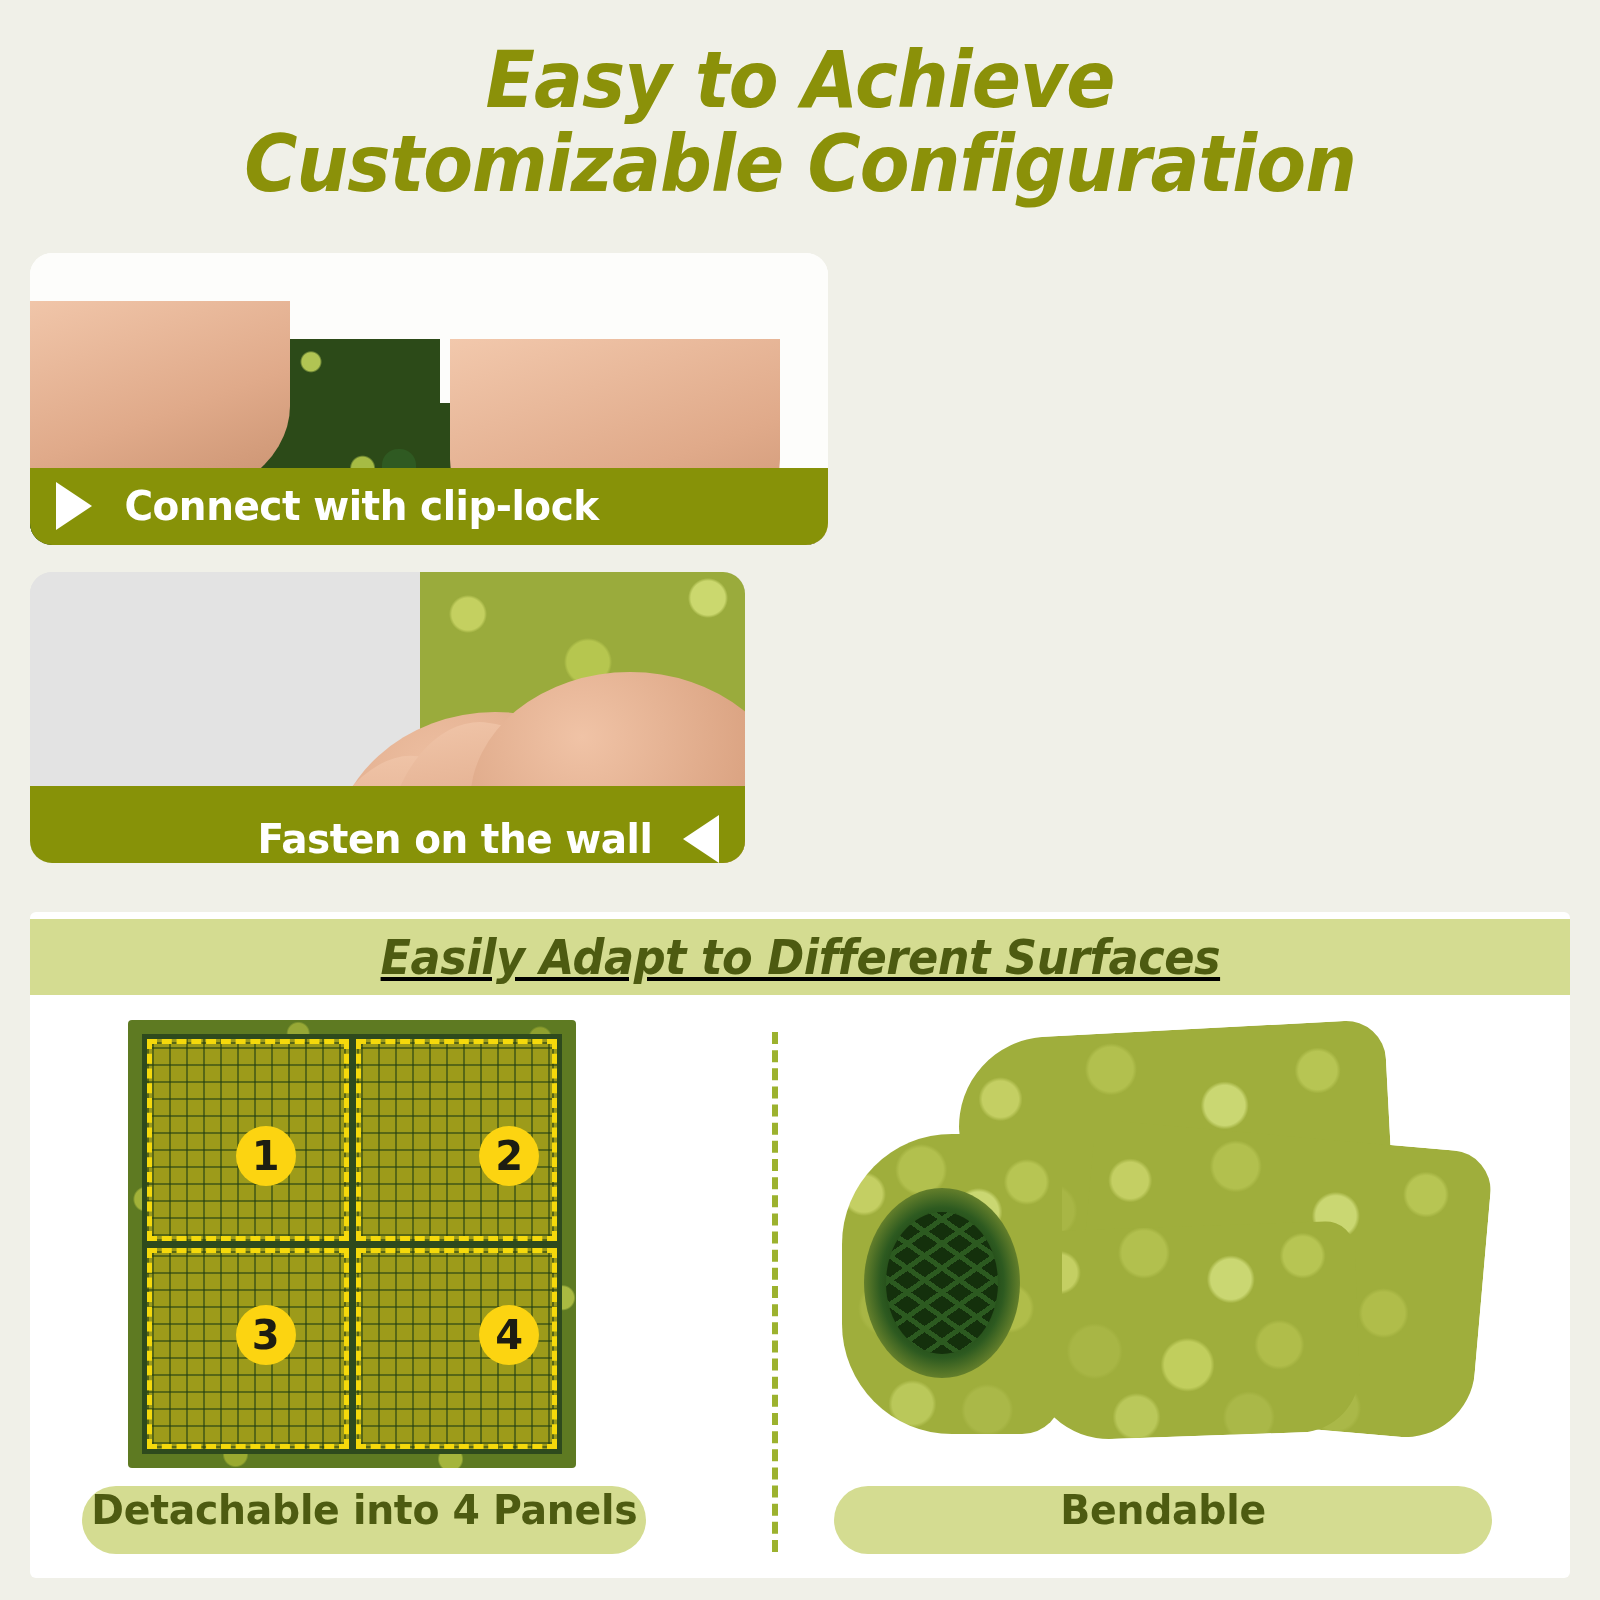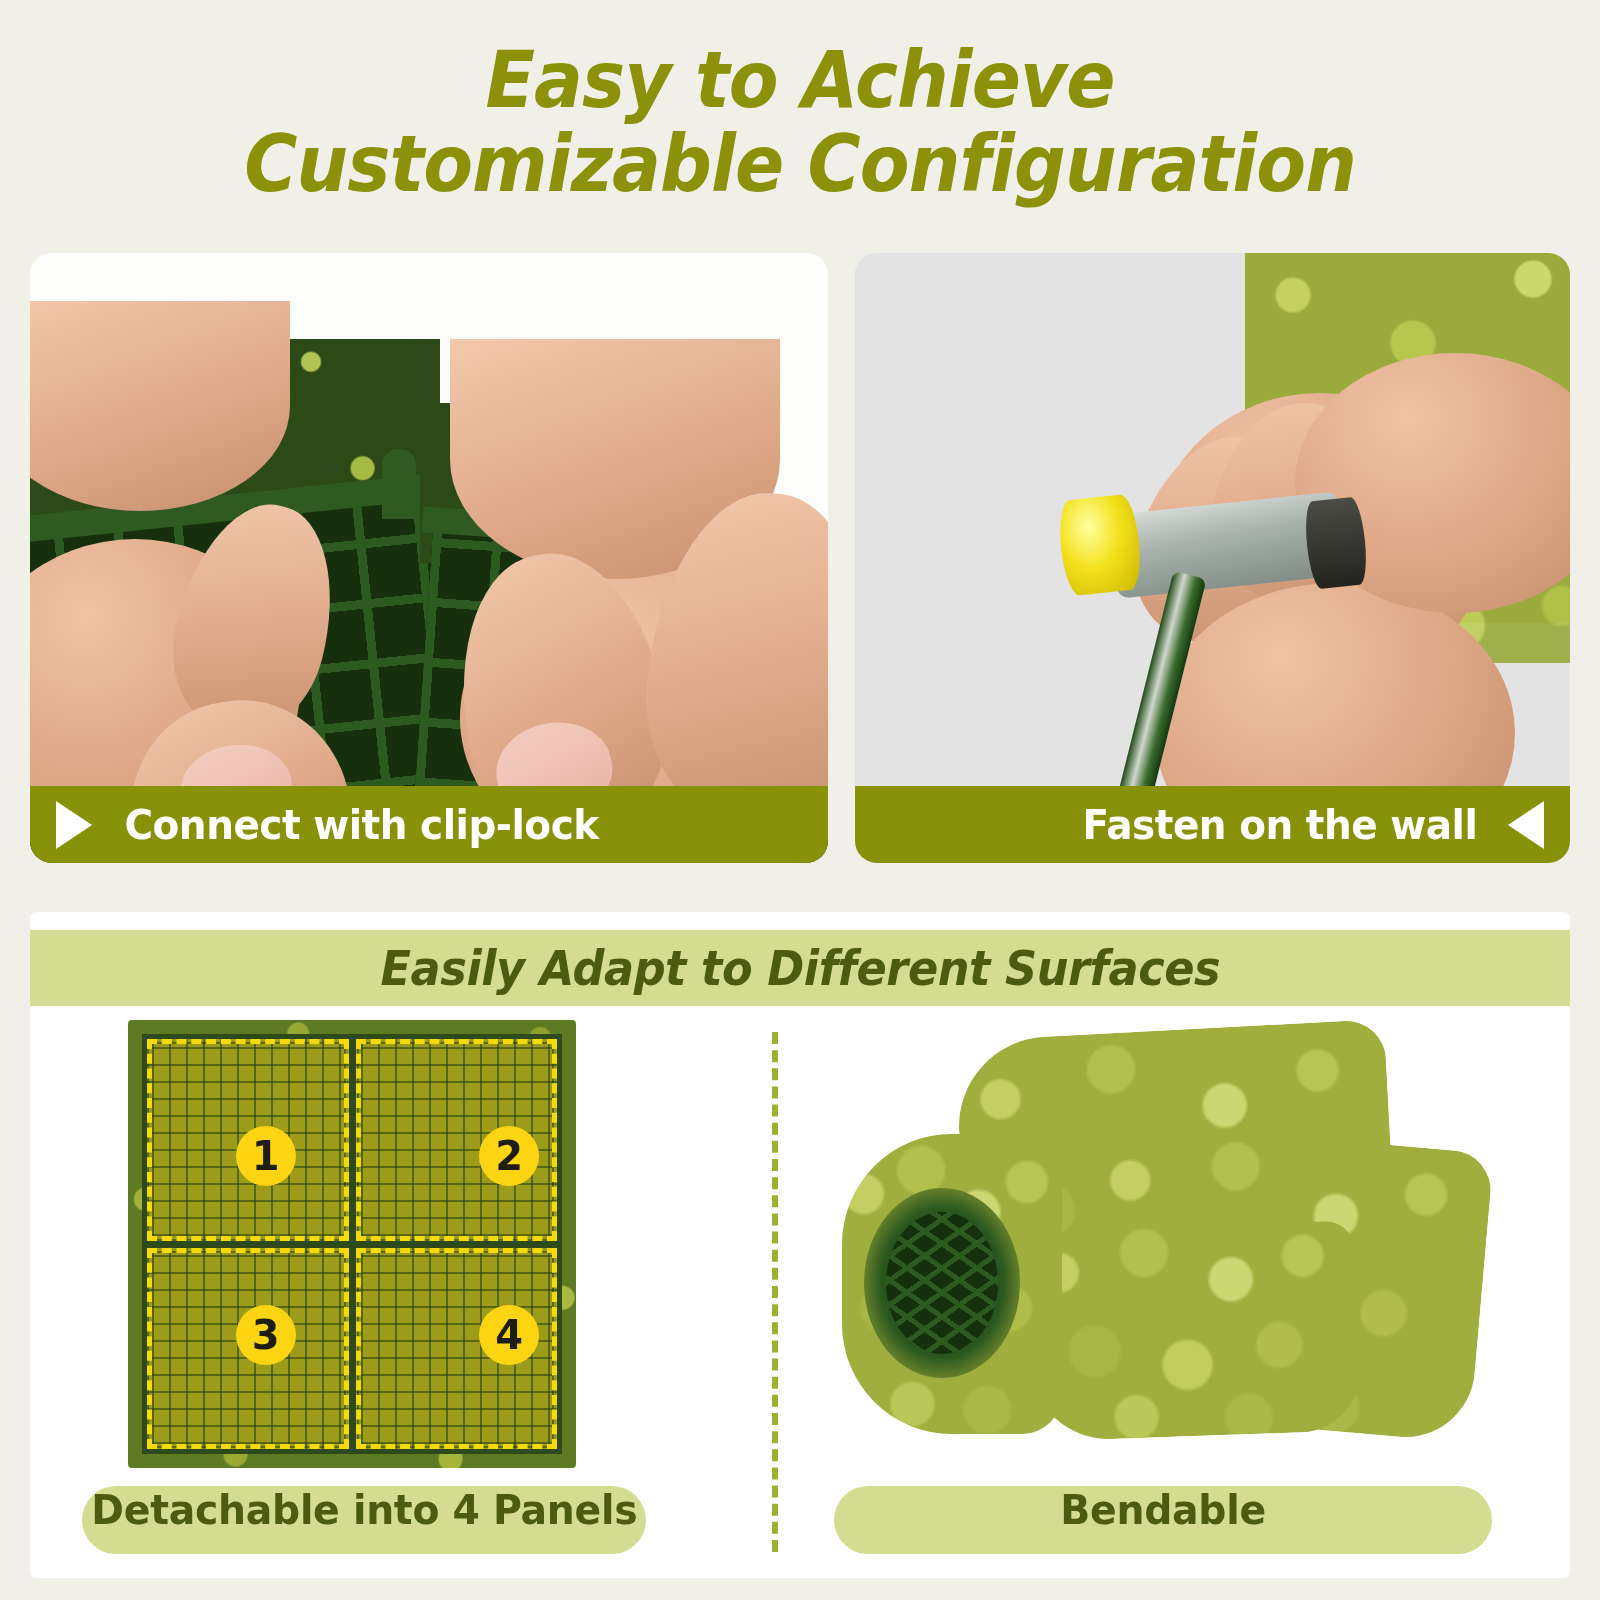--- a/index.html
+++ b/index.html
@@ -32,20 +32,21 @@
 
   
   #top-row {
     position: absolute;
     top: 253px;
     left: 30px;
     width: 1540px;
     height: 610px;
     display: flex;
     gap: 27px;
+    flex-direction: column;
   }
   .photo-card {
     position: relative;
     border-radius: 22px;
     overflow: hidden;
   }
   #photo-left  { width: 798px; height: 610px; background: #ffffff; }
   #photo-right { width: 715px; height: 610px; background: #e2e2e2; }
 
   .caption-bar {
@@ -53,21 +54,21 @@
     left: 0;
     bottom: 0;
     width: 100%;
     height: 77px;
     background: #879208;
     display: flex;
     align-items: center;
     gap: 20px;
     padding: 0 26px;
   }
-  .caption-bar.right { justify-content: flex-end; }
+  .caption-bar.right { justify-content: flex-end; align-items: flex-end; }
   .caption-text {
     color: #ffffff;
     font-size: 41px;
     font-weight: bold;
     font-family: "DejaVu Sans", sans-serif;
     letter-spacing: -0.5px;
     transform: scaleX(0.95);
     white-space: nowrap;
   }
   .tri-right {
@@ -164,27 +165,28 @@
     position: absolute;
     top: 912px;
     left: 30px;
     width: 1540px;
     height: 666px;
     background: #ffffff;
     border-radius: 6px;
   }
   #band {
     position: absolute;
-    top: 18px; left: 0;
+    top: 7px; left: 0;
     width: 1540px;
     height: 76px;
     background: #d4dc91;
     display: flex;
     align-items: center;
     justify-content: center;
+    text-decoration: underline;
   }
   #band-text {
     color: #4d5b11;
     font-size: 48px;
     font-weight: bold;
     font-style: italic;
     font-family: "DejaVu Sans", sans-serif;
     letter-spacing: -0.5px;
     transform: scaleX(0.93);
     white-space: nowrap;

